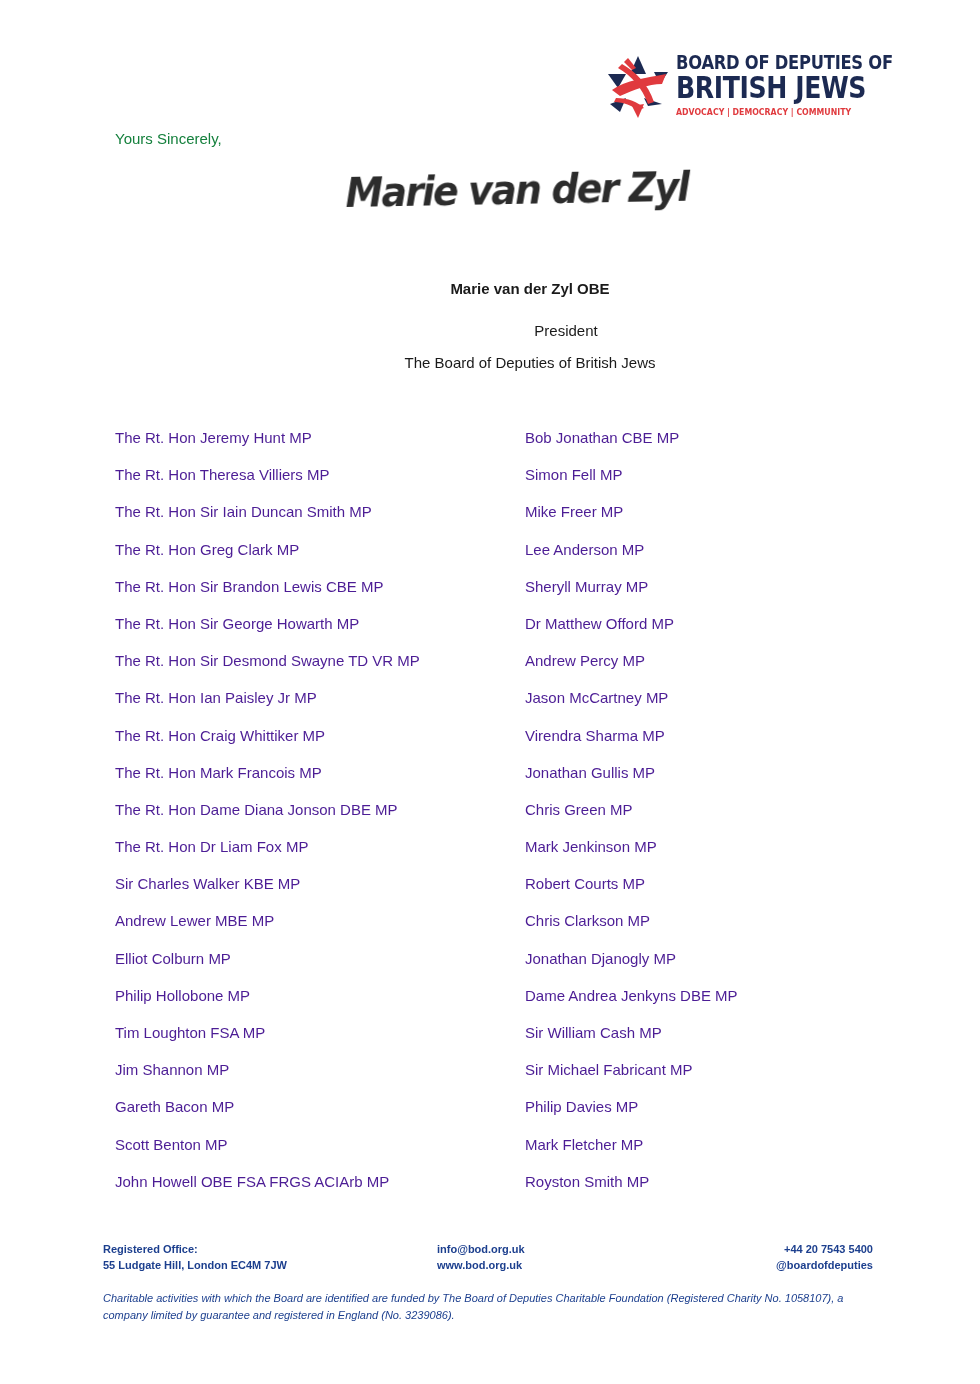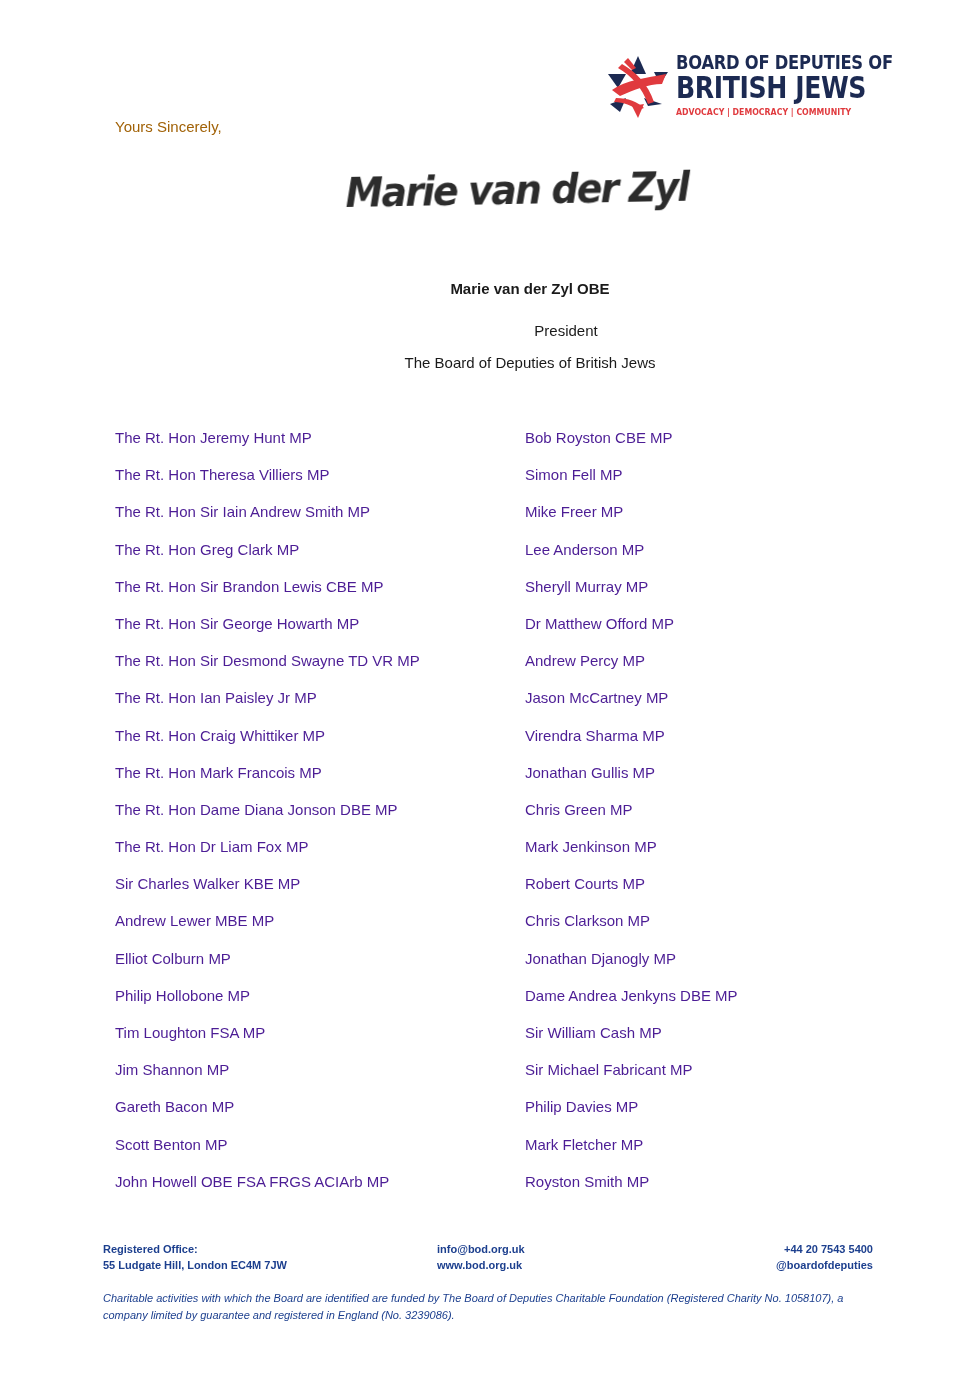--- a/index.html
+++ b/index.html
@@ -63,23 +63,23 @@
       font-size: 8.5px;
       color: #e03a3e;
       white-space: nowrap;
       margin-top: 3px;
       transform: scaleX(0.92);
       transform-origin: left top;
     }
     .closing {
       position: absolute;
       left: 115px;
-      top: 118px;
-      font-size: 15px;
-      color: #a16207;
+      top: 130px;
+      font-size: 15px;
+      color: #15803d;
     }
     .signature {
       position: absolute;
       left: 345px;
       top: 165px;
       width: 300px;
       height: 60px;
     }
     .signature-text {
       font-family: "DejaVu Sans", sans-serif;
@@ -194,42 +194,42 @@
 </div>
 
 <div class="sig-block signer-name">Marie van der Zyl OBE</div>
 <div class="sig-block signer-title">President</div>
 <div class="sig-block signer-org">The Board of Deputies of British Jews</div>
 
 <div class="signatories">
   <div class="col col-left">
     <div class="signatory">The Rt. Hon Jeremy Hunt MP</div>
     <div class="signatory">The Rt. Hon Theresa Villiers MP</div>
-    <div class="signatory">The Rt. Hon Sir Iain Andrew Smith MP</div>
+    <div class="signatory">The Rt. Hon Sir Iain Duncan Smith MP</div>
     <div class="signatory">The Rt. Hon Greg Clark MP</div>
     <div class="signatory">The Rt. Hon Sir Brandon Lewis CBE MP</div>
     <div class="signatory">The Rt. Hon Sir George Howarth MP</div>
     <div class="signatory">The Rt. Hon Sir Desmond Swayne TD VR MP</div>
     <div class="signatory">The Rt. Hon Ian Paisley Jr MP</div>
     <div class="signatory">The Rt. Hon Craig Whittiker MP</div>
     <div class="signatory">The Rt. Hon Mark Francois MP</div>
     <div class="signatory">The Rt. Hon Dame Diana Jonson DBE MP</div>
     <div class="signatory">The Rt. Hon Dr Liam Fox MP</div>
     <div class="signatory">Sir Charles Walker KBE MP</div>
     <div class="signatory">Andrew Lewer MBE MP</div>
     <div class="signatory">Elliot Colburn MP</div>
     <div class="signatory">Philip Hollobone MP</div>
     <div class="signatory">Tim Loughton FSA MP</div>
     <div class="signatory">Jim Shannon MP</div>
     <div class="signatory">Gareth Bacon MP</div>
     <div class="signatory">Scott Benton MP</div>
     <div class="signatory">John Howell OBE FSA FRGS ACIArb MP</div>
   </div>
   <div class="col col-right">
-    <div class="signatory">Bob Royston CBE MP</div>
+    <div class="signatory">Bob Jonathan CBE MP</div>
     <div class="signatory">Simon Fell MP</div>
     <div class="signatory">Mike Freer MP</div>
     <div class="signatory">Lee Anderson MP</div>
     <div class="signatory">Sheryll Murray MP</div>
     <div class="signatory">Dr Matthew Offord MP</div>
     <div class="signatory">Andrew Percy MP</div>
     <div class="signatory">Jason McCartney MP</div>
     <div class="signatory">Virendra Sharma MP</div>
     <div class="signatory">Jonathan Gullis MP</div>
     <div class="signatory">Chris Green MP</div>

